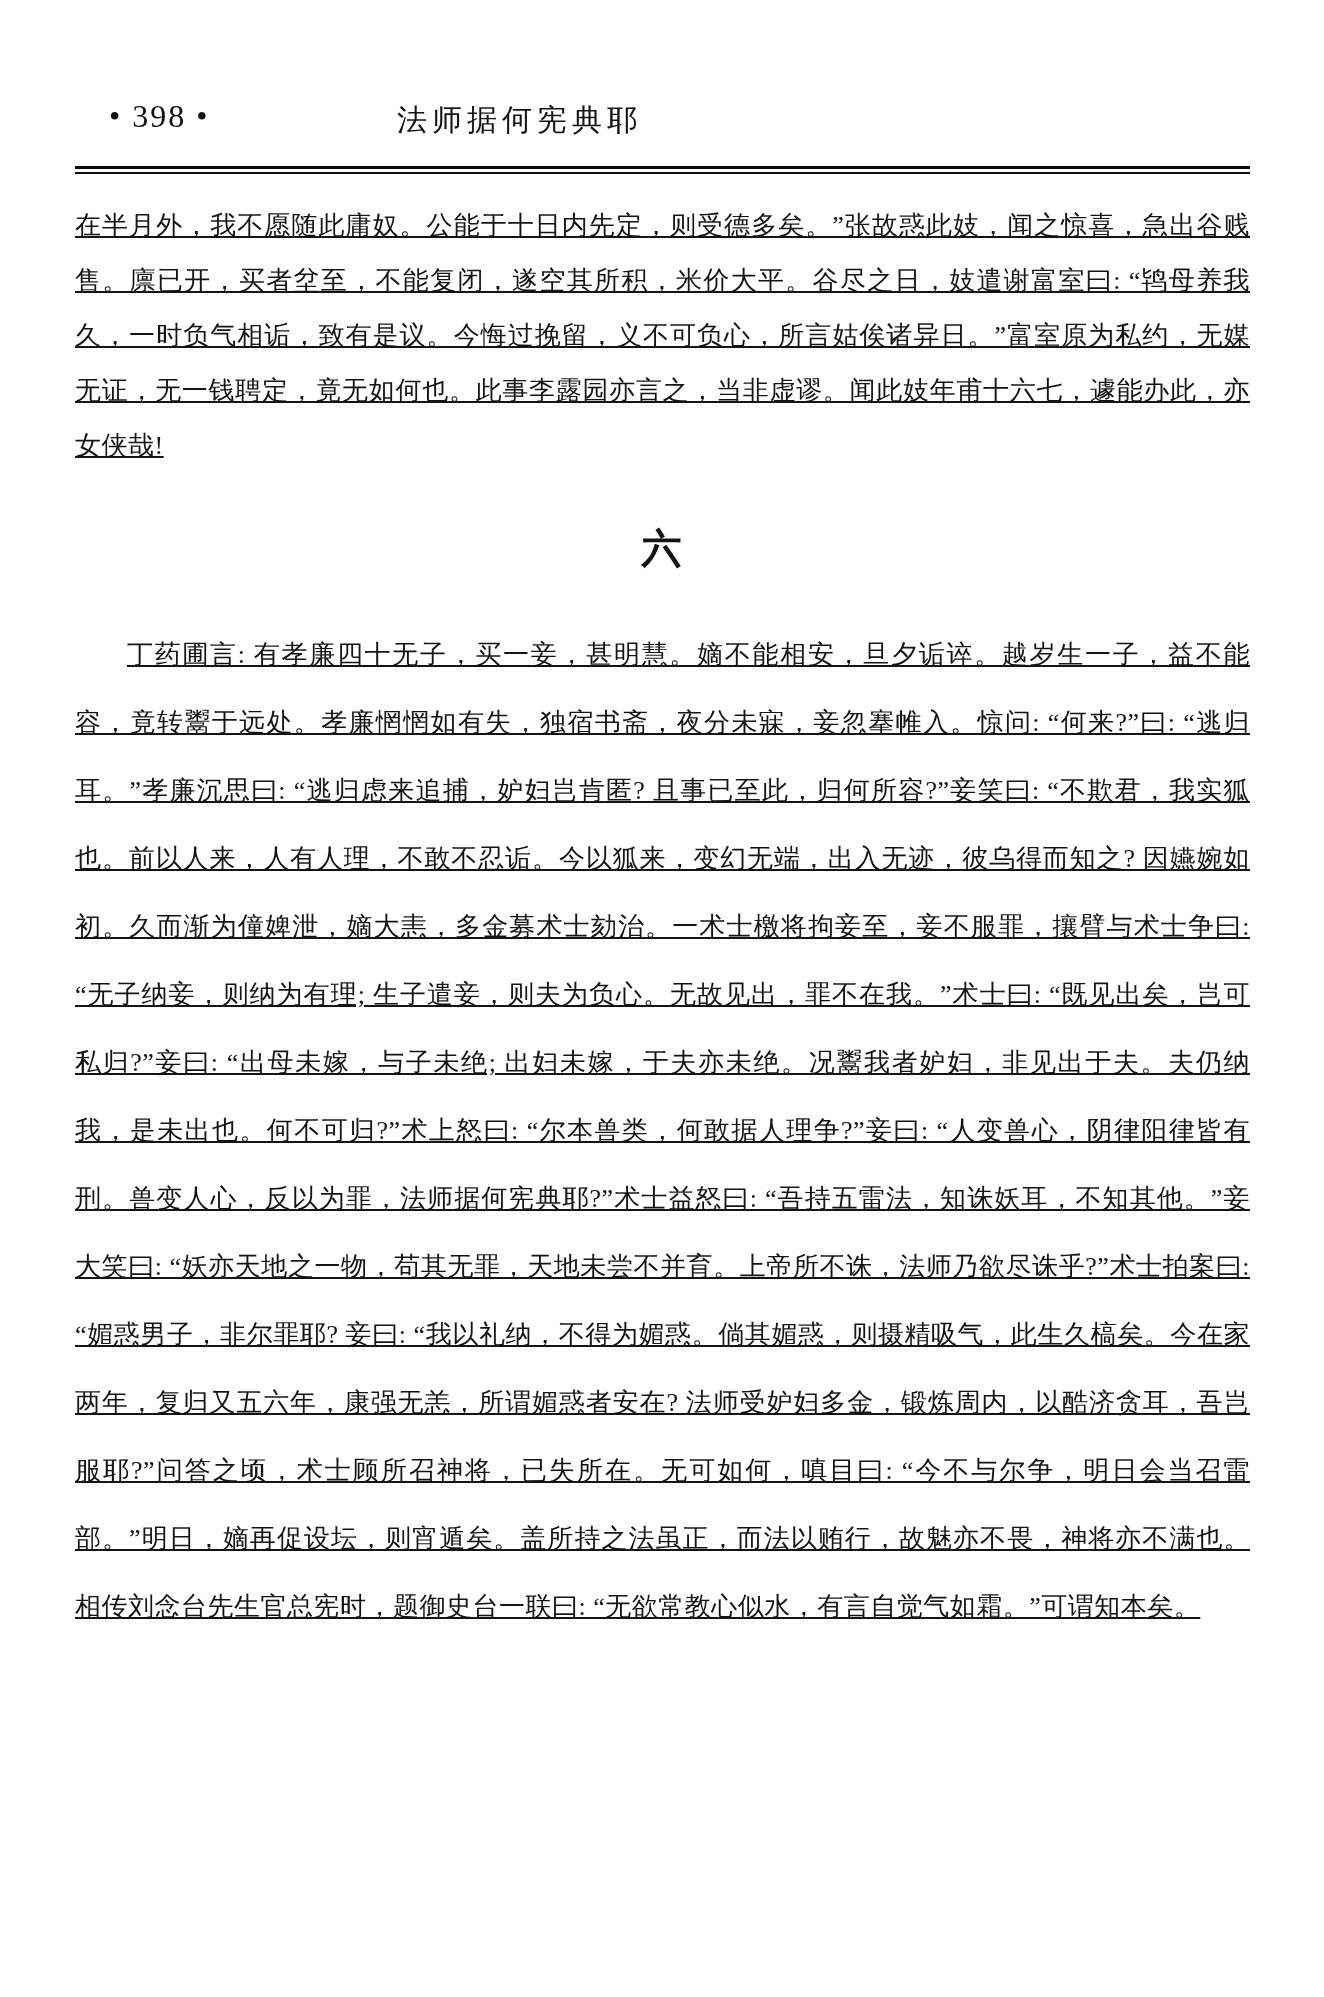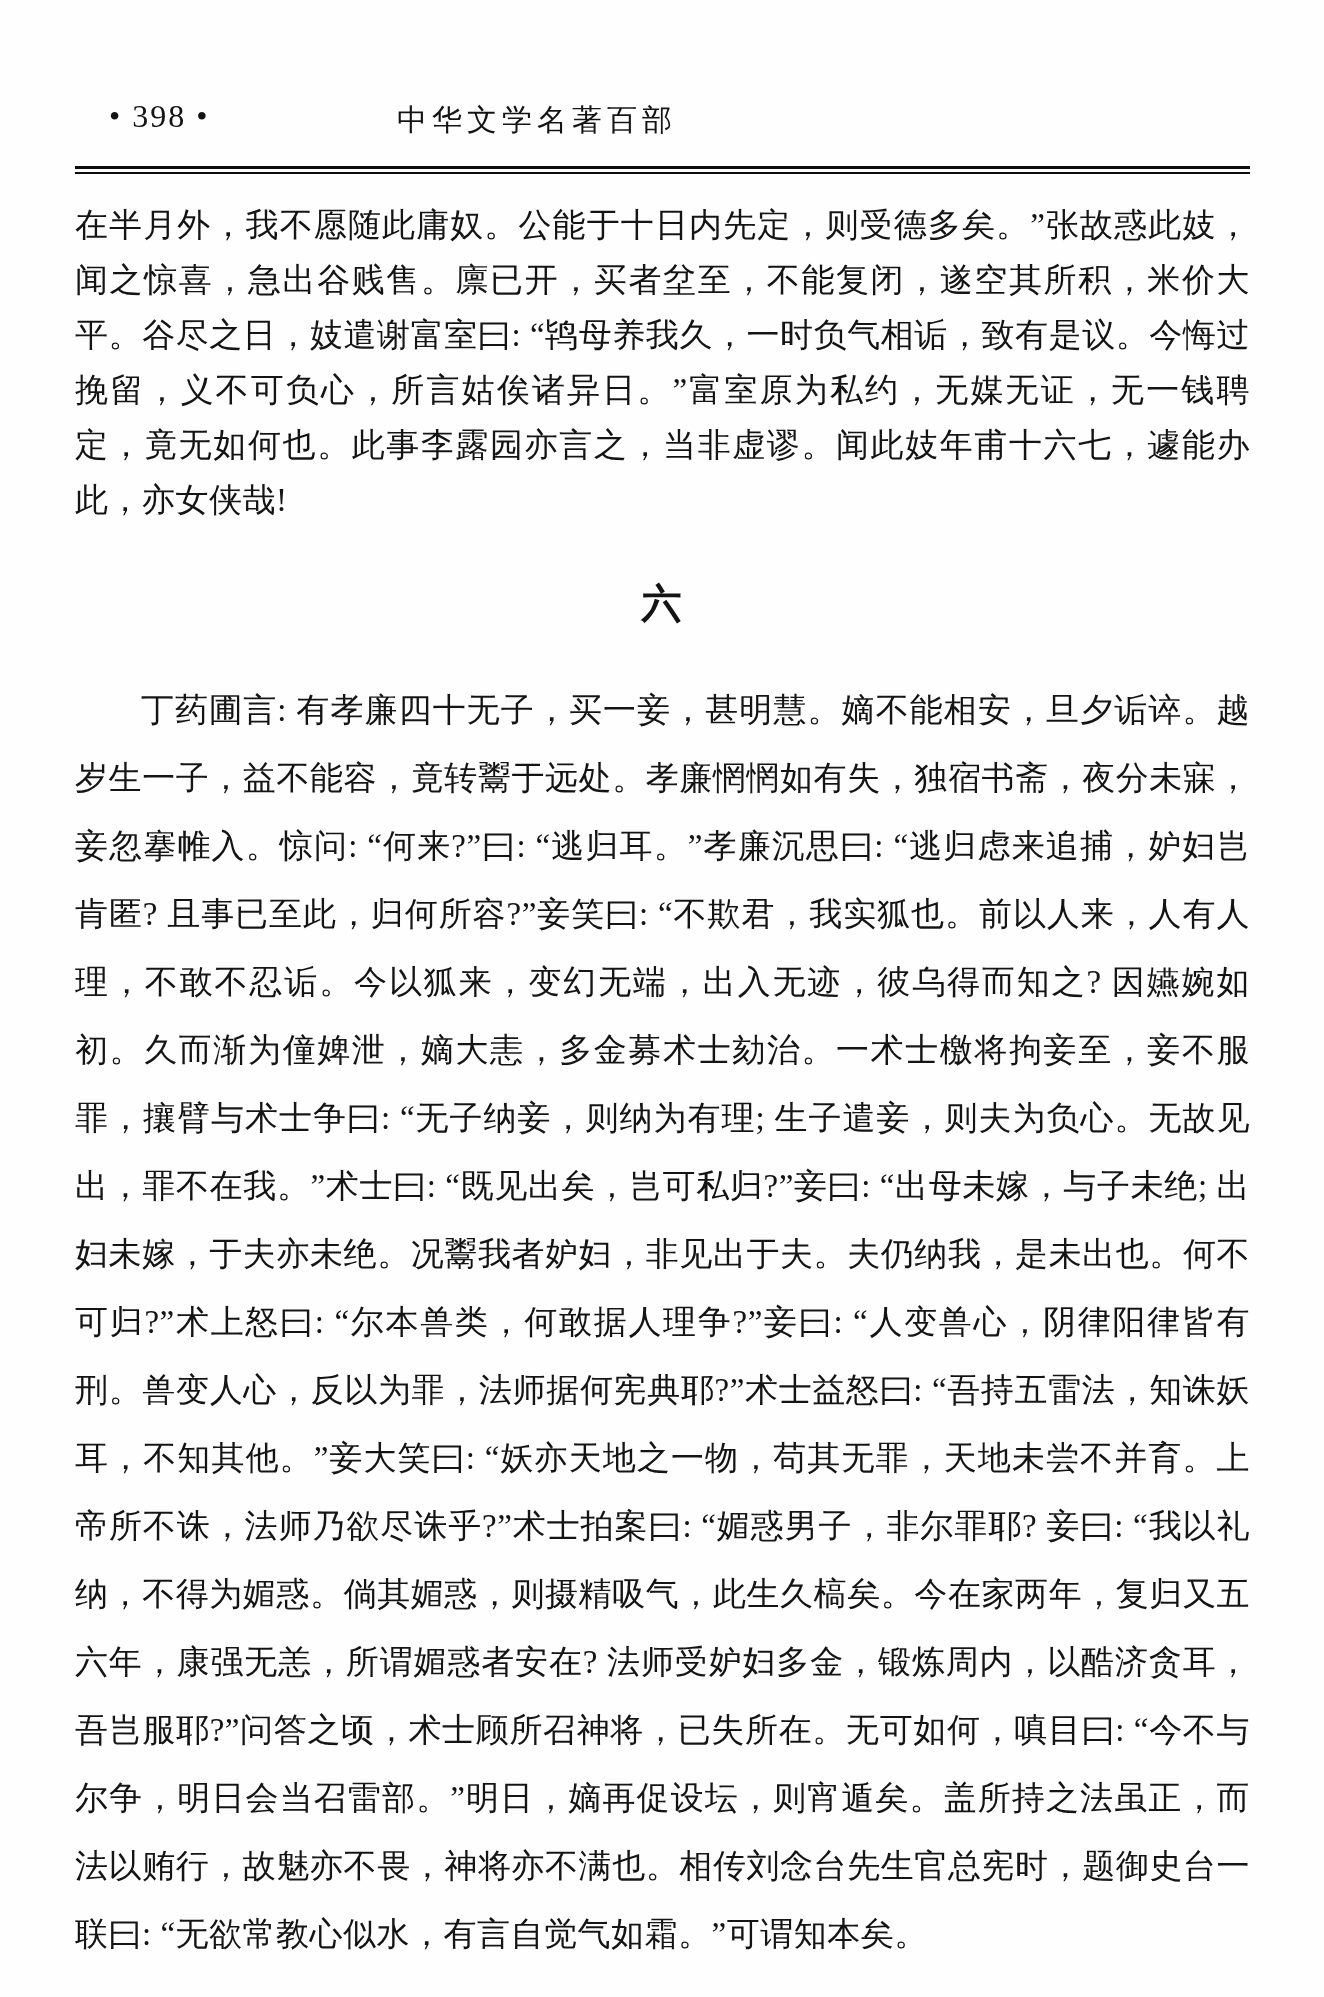--- a/index.html
+++ b/index.html
@@ -49,25 +49,26 @@
     border-bottom: 2px solid #0c0c0c;
   }
   .content {
     position: absolute;
     top: 198px;
     left: 75px;
     right: 74px;
   }
   .body-par {
     margin: 0;
-    font-size: 33px;
+    font-size: 26px;
     line-height: 55px;
     text-align: justify;
     text-justify: inter-ideograph;
     letter-spacing: 0.5px;
+    text-decoration: underline;
   }
   .par-continuation {
     text-indent: 0;
   }
   .section-heading {
     margin: 46px 0 42px 0;
     text-align: center;
     font-size: 40px;
     font-weight: bold;
     line-height: 60px;
@@ -78,21 +79,21 @@
     line-height: 68px;
   }
 </style>
 </head>
 <body>
 
 <div class="page">
 
   <div class="header">
     <span class="page-num">• 398 •</span>
-    <span class="book-title">中华文学名著百部</span>
+    <span class="book-title">法师据何宪典耶</span>
   </div>
 
   <div class="rule"></div>
 
   <div class="content">
     <p class="body-par par-continuation">在半月外，我不愿随此庸奴。公能于十日内先定，则受德多矣。”张故惑此妓，闻之惊喜，急出谷贱售。廪已开，买者坌至，不能复闭，遂空其所积，米价大平。谷尽之日，妓遣谢富室曰: “鸨母养我久，一时负气相诟，致有是议。今悔过挽留，义不可负心，所言姑俟诸异日。”富室原为私约，无媒无证，无一钱聘定，竟无如何也。此事李露园亦言之，当非虚谬。闻此妓年甫十六七，遽能办此，亦女侠哉!</p>
 
     <h2 class="section-heading">六</h2>
 
     <p class="body-par par-story">丁药圃言: 有孝廉四十无子，买一妾，甚明慧。嫡不能相安，旦夕诟谇。越岁生一子，益不能容，竟转鬻于远处。孝廉惘惘如有失，独宿书斋，夜分未寐，妾忽搴帷入。惊问: “何来?”曰: “逃归耳。”孝廉沉思曰: “逃归虑来追捕，妒妇岂肯匿? 且事已至此，归何所容?”妾笑曰: “不欺君，我实狐也。前以人来，人有人理，不敢不忍诟。今以狐来，变幻无端，出入无迹，彼乌得而知之? 因嬿婉如初。久而渐为僮婢泄，嫡大恚，多金募术士劾治。一术士檄将拘妾至，妾不服罪，攘臂与术士争曰: “无子纳妾，则纳为有理; 生子遣妾，则夫为负心。无故见出，罪不在我。”术士曰: “既见出矣，岂可私归?”妾曰: “出母未嫁，与子未绝; 出妇未嫁，于夫亦未绝。况鬻我者妒妇，非见出于夫。夫仍纳我，是未出也。何不可归?”术上怒曰: “尔本兽类，何敢据人理争?”妾曰: “人变兽心，阴律阳律皆有刑。兽变人心，反以为罪，法师据何宪典耶?”术士益怒曰: “吾持五雷法，知诛妖耳，不知其他。”妾大笑曰: “妖亦天地之一物，苟其无罪，天地未尝不并育。上帝所不诛，法师乃欲尽诛乎?”术士拍案曰: “媚惑男子，非尔罪耶? 妾曰: “我以礼纳，不得为媚惑。倘其媚惑，则摄精吸气，此生久槁矣。今在家两年，复归又五六年，康强无恙，所谓媚惑者安在? 法师受妒妇多金，锻炼周内，以酷济贪耳，吾岂服耶?”问答之顷，术士顾所召神将，已失所在。无可如何，嗔目曰: “今不与尔争，明日会当召雷部。”明日，嫡再促设坛，则宵遁矣。盖所持之法虽正，而法以贿行，故魅亦不畏，神将亦不满也。相传刘念台先生官总宪时，题御史台一联曰: “无欲常教心似水，有言自觉气如霜。”可谓知本矣。</p>

